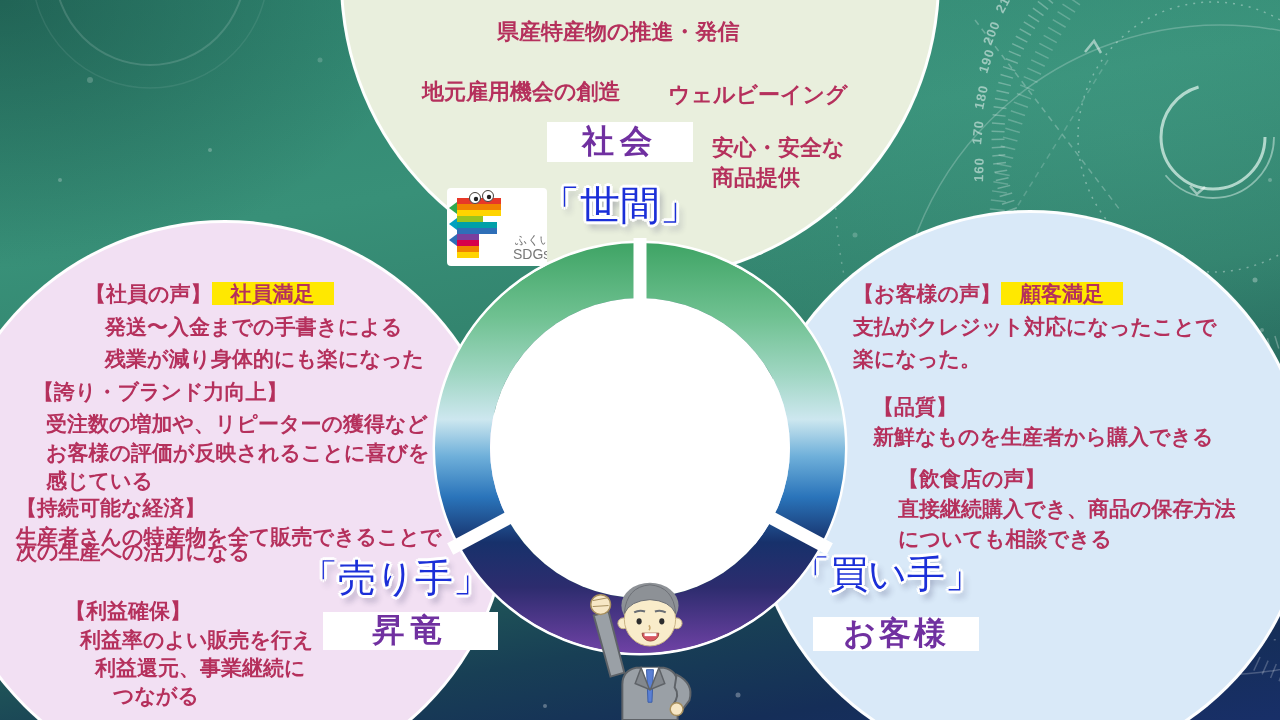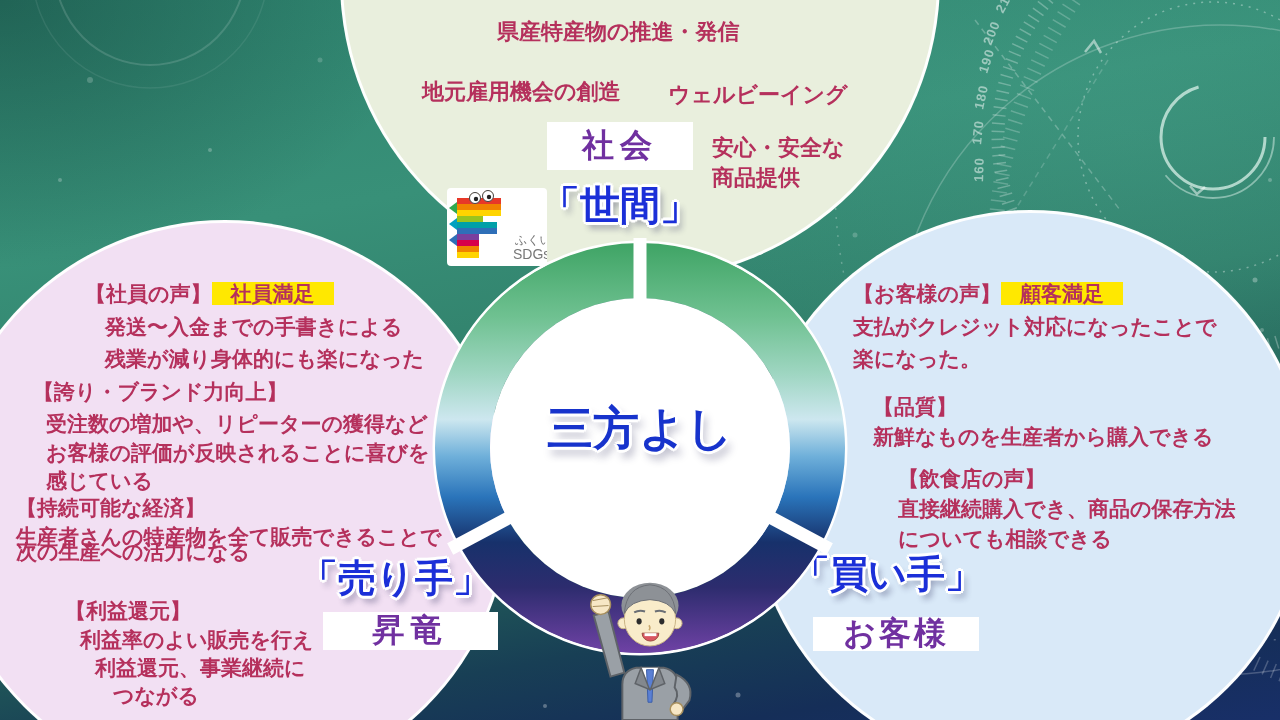--- a/index.html
+++ b/index.html
@@ -15,21 +15,21 @@
   .hud{position:absolute;left:0;top:0;}
   .circle{position:absolute;border-radius:50%;box-sizing:border-box;border:3px solid rgba(255,255,255,.95);}
   .circle.society{left:340px;top:-320px;width:600px;height:600px;background:#e9efdd;}
   .circle.seller{left:-60px;top:220px;width:570px;height:570px;background:#f2e0f3;}
   .circle.buyer{left:750px;top:210px;width:560px;height:560px;background:#d9e9f8;}
   .t{position:absolute;white-space:nowrap;font-weight:700;color:#b5305c;line-height:1.25;text-align:right;}
   .t22{font-size:22px;}
   .t21{font-size:21px;}
   .hl{background:#ffe800;padding:0 19px;}
   .heading{
-    position:absolute;white-space:nowrap;font-weight:700;color:#1b2fd8;
+    position:absolute;white-space:nowrap;font-weight:400;color:#1b2fd8;
     text-shadow:-2px -2px 0 #fff,2px -2px 0 #fff,-2px 2px 0 #fff,2px 2px 0 #fff,
                 0 -3px 0 #fff,0 3px 0 #fff,-3px 0 0 #fff,3px 0 0 #fff,
                 4px 6px 6px rgba(30,30,80,.45);
   }
   .wbox{
     position:absolute;background:#fff;color:#7030a0;font-weight:800;
     display:flex;align-items:center;justify-content:center;letter-spacing:6px;
   }
   .center-title{
     position:absolute;left:640px;top:398px;transform:translateX(-50%);
@@ -91,34 +91,34 @@
 
   <div class="circle society"></div>
   <div class="circle seller"></div>
   <div class="circle buyer"></div>
 
   <div class="t t22" style="left:497px;top:18px">県産特産物の推進・発信</div>
   <div class="t t22" style="left:422px;top:78px">地元雇用機会の創造</div>
   <div class="t t22" style="left:668px;top:81px">ウェルビーイング</div>
   <div class="t t22" style="left:712px;top:134px">安心・安全な</div>
   <div class="t t22" style="left:712px;top:164px">商品提供</div>
-  <div class="wbox" style="left:547px;top:122px;width:146px;height:48px;font-size:32px">社会</div>
+  <div class="wbox" style="left:547px;top:122px;width:146px;height:40px;font-size:32px">社会</div>
   <div class="heading" style="left:540px;top:178px;font-size:40px">「世間」</div>
 
   <div class="t t21" style="left:85px;top:281px"><span>【社員の声】</span><span class="hl">社員満足</span></div>
   <div class="t t21" style="left:105px;top:314px">発送〜入金までの手書きによる</div>
   <div class="t t21" style="left:105px;top:346px">残業が減り身体的にも楽になった</div>
   <div class="t t21" style="left:33px;top:379px">【誇り・ブランド力向上】</div>
   <div class="t t21" style="left:46px;top:440px">お客様の評価が反映されることに喜びを</div>
   <div class="t t21" style="left:46px;top:411px">受注数の増加や、リピーターの獲得など</div>
   <div class="t t21" style="left:46px;top:468px">感じている</div>
   <div class="t t21" style="left:16px;top:495px">【持続可能な経済】</div>
   <div class="t t21" style="left:16px;top:524px">生産者さんの特産物を全て販売できることで</div>
   <div class="t t21" style="left:16px;top:539px">次の生産への活力になる</div>
-  <div class="t t21" style="left:65px;top:598px">【利益還元】</div>
+  <div class="t t21" style="left:65px;top:598px">【利益確保】</div>
   <div class="t t21" style="left:80px;top:627px">利益率のよい販売を行え</div>
   <div class="t t21" style="left:95px;top:655px">利益還元、事業継続に</div>
   <div class="t t21" style="left:113px;top:683px">つながる</div>
   <div class="heading" style="left:300px;top:553px;font-size:38px">「売り手」</div>
   <div class="wbox" style="left:323px;top:612px;width:175px;height:38px;font-size:32px">昇竜</div>
 
   <div class="t t21" style="left:853px;top:281px"><span>【お客様の声】</span><span class="hl">顧客満足</span></div>
   <div class="t t21" style="left:853px;top:314px">支払がクレジット対応になったことで</div>
   <div class="t t21" style="left:853px;top:346px">楽になった。</div>
   <div class="t t21" style="left:873px;top:394px">【品質】</div>
@@ -146,21 +146,20 @@
     <circle cx="210" cy="210" r="206" fill="none" stroke="#ffffff" stroke-width="3"></circle>
     <circle cx="210" cy="210" r="177.5" fill="none" stroke="url(#ringGrad)" stroke-width="55"></circle>
     <circle cx="210" cy="210" r="150" fill="#ffffff"></circle>
     <g stroke="#ffffff" stroke-width="13">
       <line x1="210" y1="70" x2="210" y2="-5"></line>
       <line x1="333.6" y1="275.7" x2="399.8" y2="310.9"></line>
       <line x1="86.4" y1="275.7" x2="20.2" y2="310.9"></line>
     </g>
   </svg>
 
-  <div class="center-title">三方よし</div>
 
   <svg class="logo" width="100" height="78" viewBox="0 0 100 78">
     <rect x="0" y="0" width="100" height="78" rx="4" fill="#ffffff"></rect>
     <g>
       <rect x="10" y="10" width="44" height="6" fill="#e73828"></rect>
       <rect x="10" y="16" width="44" height="6" fill="#f08300"></rect>
       <rect x="10" y="22" width="44" height="6" fill="#ffd400"></rect>
       <rect x="10" y="28" width="26" height="6" fill="#9ac41e"></rect>
       <rect x="10" y="34" width="40" height="6" fill="#00a0a8"></rect>
       <rect x="10" y="40" width="40" height="6" fill="#2e6fb8"></rect>

